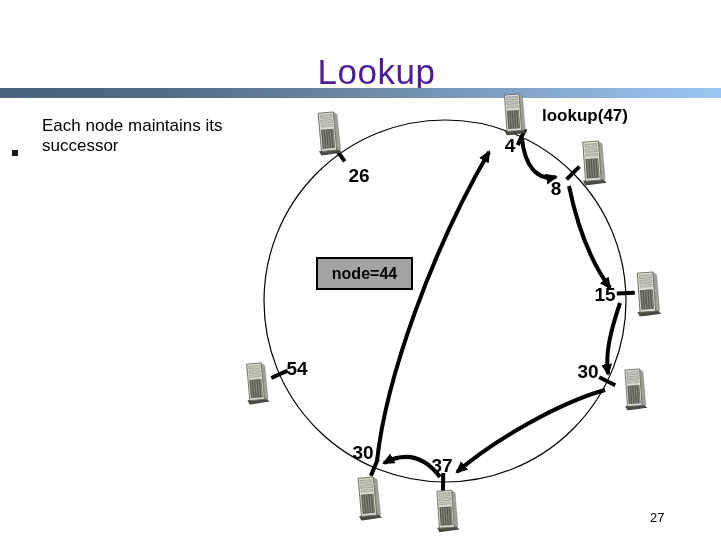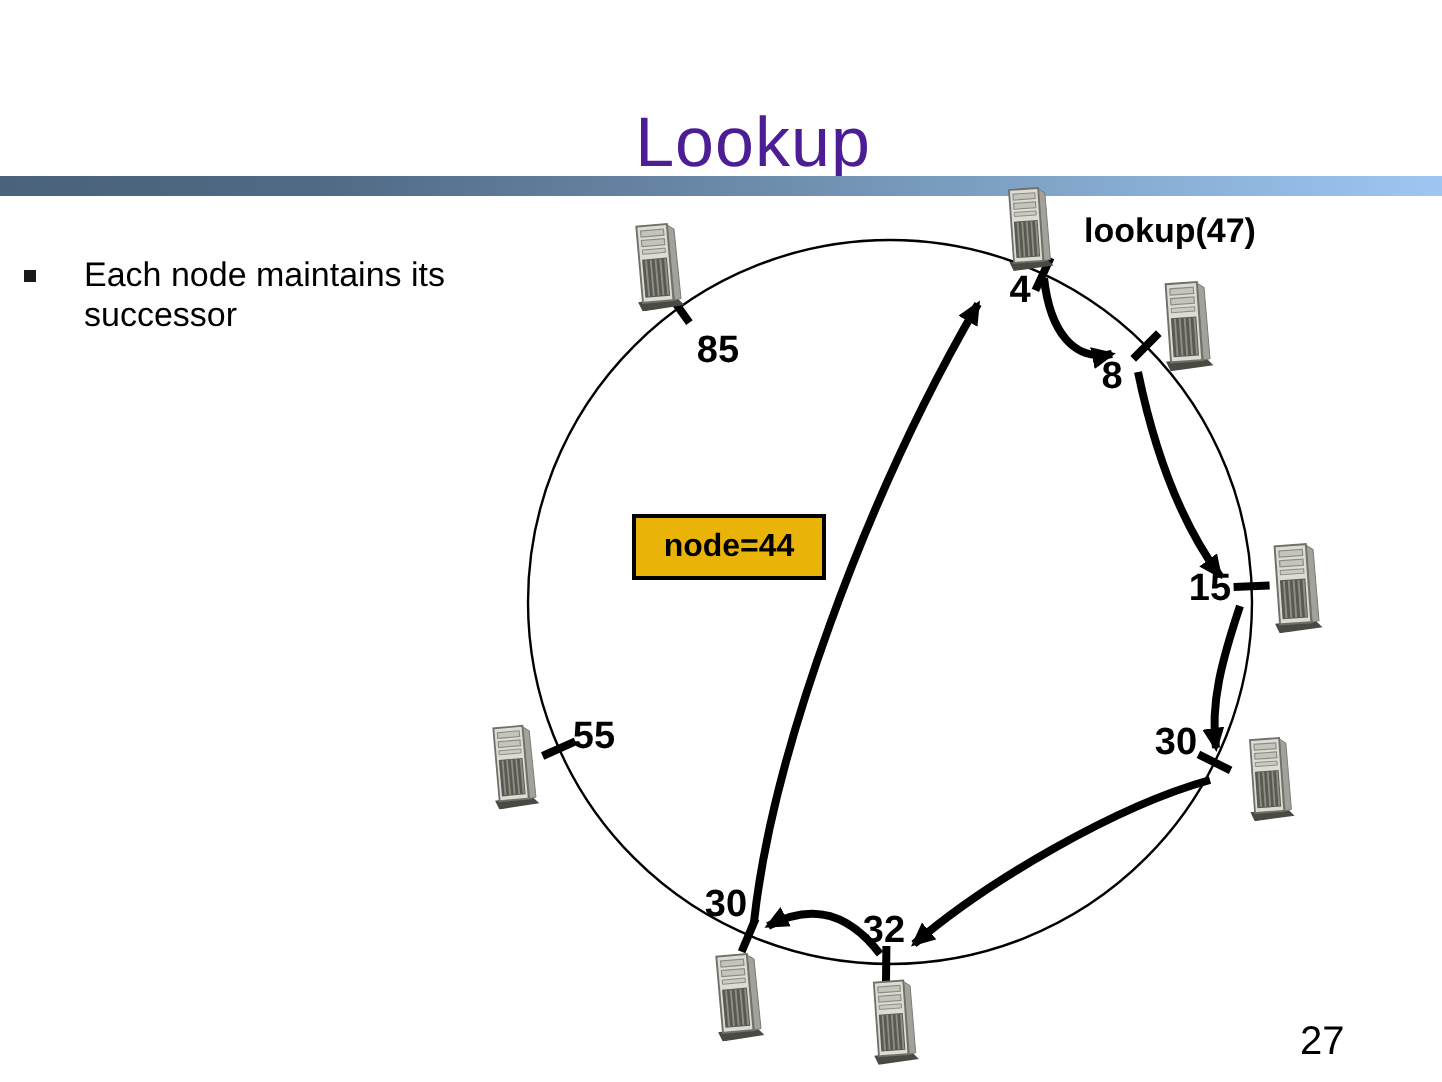--- a/index.html
+++ b/index.html
@@ -26,23 +26,22 @@
     left:0;top:88px;width:721px;height:10px;
     background:linear-gradient(90deg,#4a627b 0%,#506a85 22%,#6f8fae 55%,#9dc7f2 100%);
   }
   .bullets{
     position:absolute;
     left:10px;top:116px;width:300px;
     list-style:none;margin:0;padding:0;
   }
   .bullets li{
     display:flex;
-    align-items:flex-start;
+    align-items:flex-end;
     margin-bottom:13px;
-    margin-top:12px;
   }
   .bsq{
     flex:0 0 auto;
     width:6px;height:6px;
     background:#1a1a1a;
     margin:7px 24px 0 2px;
   }
   .btext{
     width:224px;
     font-size:17px;
@@ -61,29 +60,29 @@
     left:542px;top:106px;
     font-size:17px;
     font-weight:700;
     white-space:nowrap;
   }
   .result-box{
     position:absolute;
     left:316px;top:257px;
     width:97px;height:33px;
     box-sizing:border-box;
-    background:#eab308;
+    background:#a3a3a3;
     border:2px solid #000;
     display:flex;align-items:center;justify-content:center;
     font-size:16px;font-weight:700;
   }
   .page-num{
     position:absolute;
     left:650px;top:510px;
-    font-size:20px;
+    font-size:13px;
   }
 </style>
 </head>
 <body>
 
 <div class="slide">
 
   <h1 class="title">Lookup</h1>
   <div class="bar"></div>
 
@@ -142,24 +141,24 @@
       <use href="#pc" x="356" y="476" width="26" height="44" transform="rotate(-5 369 498)"></use>
       <use href="#pc" x="245" y="362" width="24" height="42" transform="rotate(-5 257 383)"></use>
       <use href="#pc" x="316" y="111" width="26" height="44" transform="rotate(-5 329 133)"></use>
     </g>
   </svg>
 
   <span class="node-label" style="left:510px;top:146px">4</span>
   <span class="node-label" style="left:556px;top:189px">8</span>
   <span class="node-label" style="left:605px;top:295px">15</span>
   <span class="node-label" style="left:588px;top:372px">30</span>
-  <span class="node-label" style="left:442px;top:466px">32</span>
+  <span class="node-label" style="left:442px;top:466px">37</span>
   <span class="node-label" style="left:363px;top:453px">30</span>
-  <span class="node-label" style="left:297px;top:369px">55</span>
-  <span class="node-label" style="left:359px;top:176px">85</span>
+  <span class="node-label" style="left:297px;top:369px">54</span>
+  <span class="node-label" style="left:359px;top:176px">26</span>
 
   <div class="lookup-label">lookup(47)</div>
 
   <div class="result-box">node=44</div>
 
   <div class="page-num">27</div>
 
 </div>
 
 </body></html>

